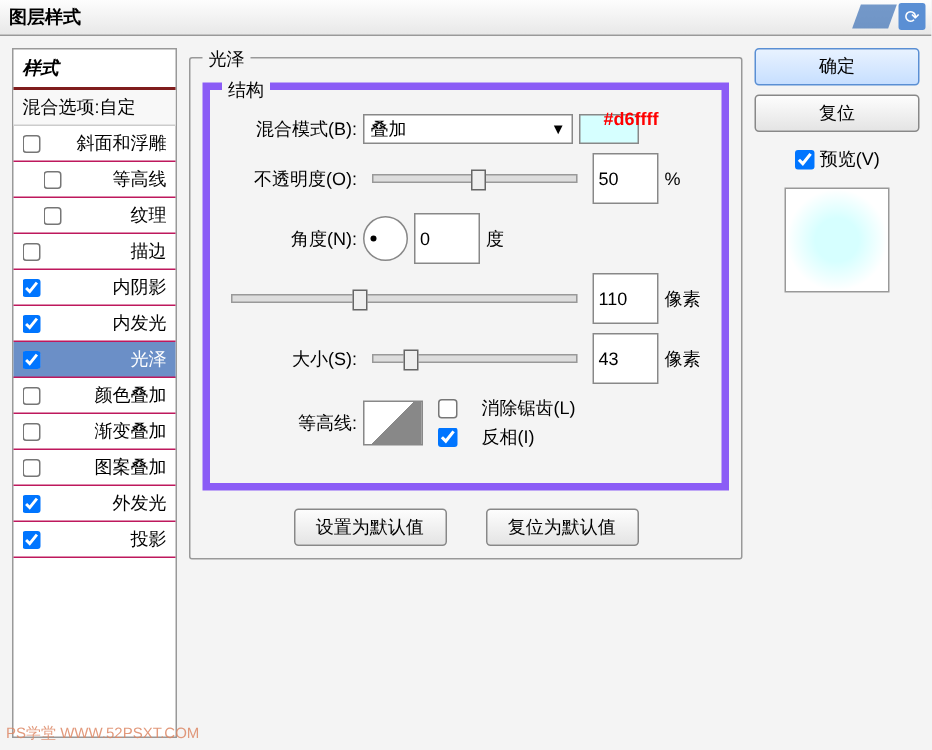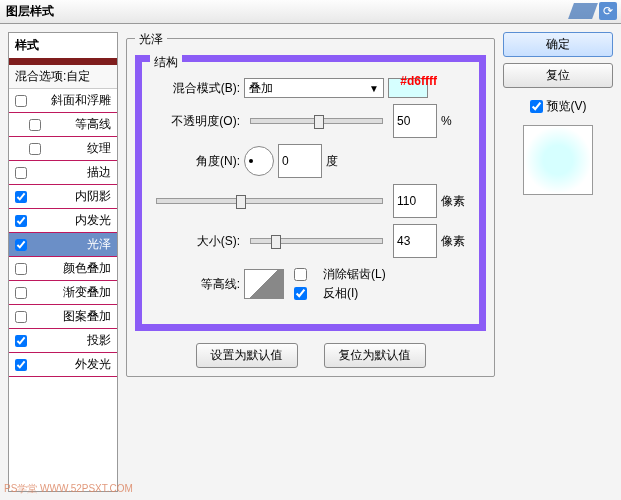--- a/index.html
+++ b/index.html
@@ -4,30 +4,30 @@
 <style>
 * { box-sizing: border-box; margin: 0; padding: 0; font-family: "Microsoft YaHei", SimSun, sans-serif; font-size: 12px; }
 body { background: #f0f0f0; width: 621px; height: 500px; position: relative; }
 .titlebar { height: 24px; background: linear-gradient(#fdfdfd, #e8e8e8); border-bottom: 1px solid #999; display: flex; align-items: center; padding: 0 6px; position: relative; }
 .title-text { font-weight: bold; }
 .title-right { position: absolute; right: 4px; top: 2px; display: flex; gap: 4px; align-items: center; }
 .title-deco { width: 24px; height: 16px; background: #3b6fb5; transform: skewX(-20deg); opacity: .7; }
 .title-close { width: 18px; height: 18px; background: #5a8fd4; color: #fff; display: flex; align-items: center; justify-content: center; border-radius: 2px; cursor: pointer; }
 .dialog-body { display: flex; padding: 8px; gap: 8px; height: calc(100% - 24px); background: #f4f4f4; }
 .styles-panel { width: 110px; border: 1px solid #999; background: #fff; }
-.styles-header { padding: 4px 6px; border-bottom: 7px solid #7f1d1d; font-weight: bold; }
+.styles-header { padding: 4px 6px; border-bottom: 2px solid #7f1d1d; font-weight: bold; font-style: italic; }
 .styles-sub { padding: 3px 6px; border-bottom: 1px solid #ccc; background: #f8f8f8; }
 .style-item { padding: 3px 6px; border-bottom: 1px solid #be185d; display: flex; align-items: center; gap: 0; cursor: pointer; justify-content: space-between; }
 .style-item.indent { padding-left: 20px; }
 .style-item.selected { background: #6b8fc7; color: #fff; }
 .style-item input[type=checkbox] { width: 12px; height: 12px; }
 .center-panel { flex: 1; position: relative; }
 .fieldset { border: 1px solid #999; border-radius: 2px; padding: 8px; position: relative; margin-top: 6px; }
 .fieldset-label { position: absolute; top: -8px; left: 8px; background: #f4f4f4; padding: 0 4px; }
-.inner-fieldset { border: 7px solid #8b5cf6; padding: 10px 8px 14px; margin-top: 8px; position: relative; }
+.inner-fieldset { border: 5px solid #8b5cf6; padding: 10px 8px 14px; margin-top: 8px; position: relative; }
 .row { display: flex; align-items: center; margin: 6px 0; gap: 4px; }
 .row-label { width: 90px; text-align: right; }
 .select { flex: 0 0 140px; height: 20px; border: 1px solid #888; background: #fff; display: flex; align-items: center; justify-content: space-between; padding: 0 4px; }
 .select-arrow { font-size: 10px; }
 .swatch { width: 40px; height: 20px; border: 1px solid #888; background: #d6ffff; }
 .hex-note { position: absolute; right: 42px; top: 12px; color: #f00; font-weight: bold; }
 .slider { flex: 1; height: 6px; background: #ddd; border: 1px solid #999; position: relative; margin: 0 6px; }
 .slider-thumb { position: absolute; top: -4px; width: 10px; height: 14px; background: #eee; border: 1px solid #666; }
 .num-input { width: 44px; height: 34px; border: 1px solid #888; background: #fff; text-align: left; padding: 0 3px; }
 .unit { width: 30px; }
@@ -95,25 +95,25 @@
         <div class="style-item">
           <input type="checkbox" style="">
           <span>渐变叠加</span>
         </div>
         <div class="style-item">
           <input type="checkbox" style="">
           <span>图案叠加</span>
         </div>
         <div class="style-item">
           <input type="checkbox" checked="" style="">
-          <span>投影</span>
+          <span>外发光</span>
         </div>
         <div class="style-item">
           <input type="checkbox" checked="" style="">
-          <span>外发光</span>
+          <span>投影</span>
         </div>
       </div>
   </div>
 
   <div class="center-panel">
     <div class="fieldset">
       <div class="fieldset-label">光泽</div>
       <div class="inner-fieldset">
         <div class="fieldset-label">结构</div>
         <div class="hex-note">#d6ffff</div>

